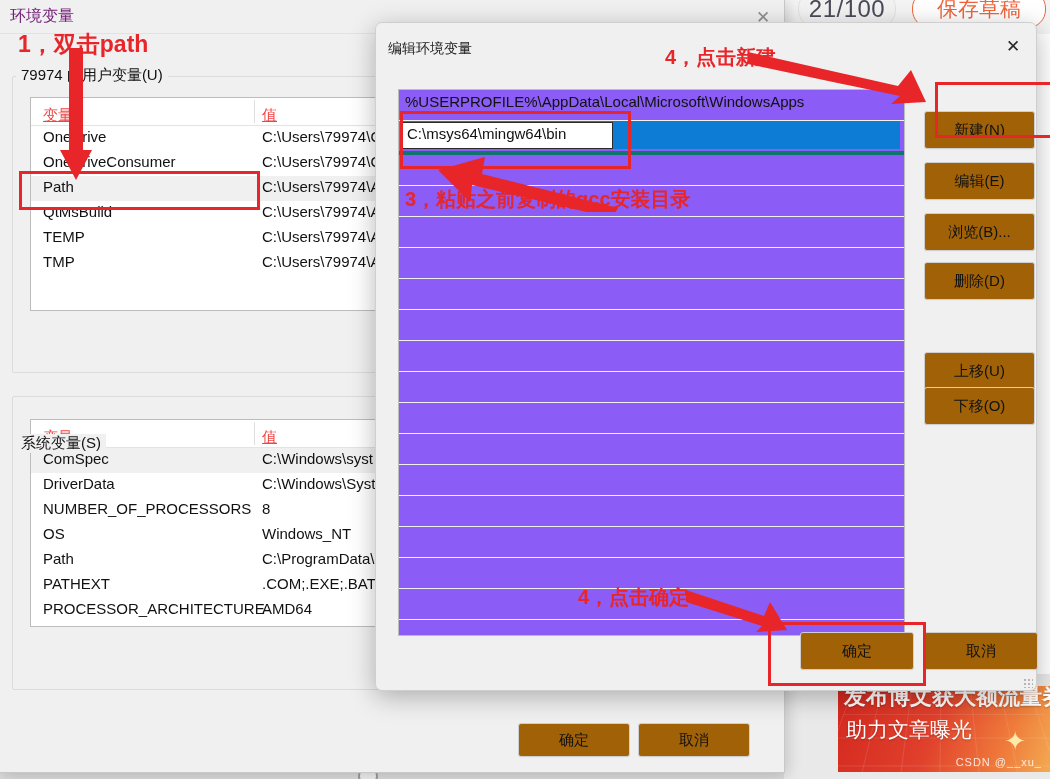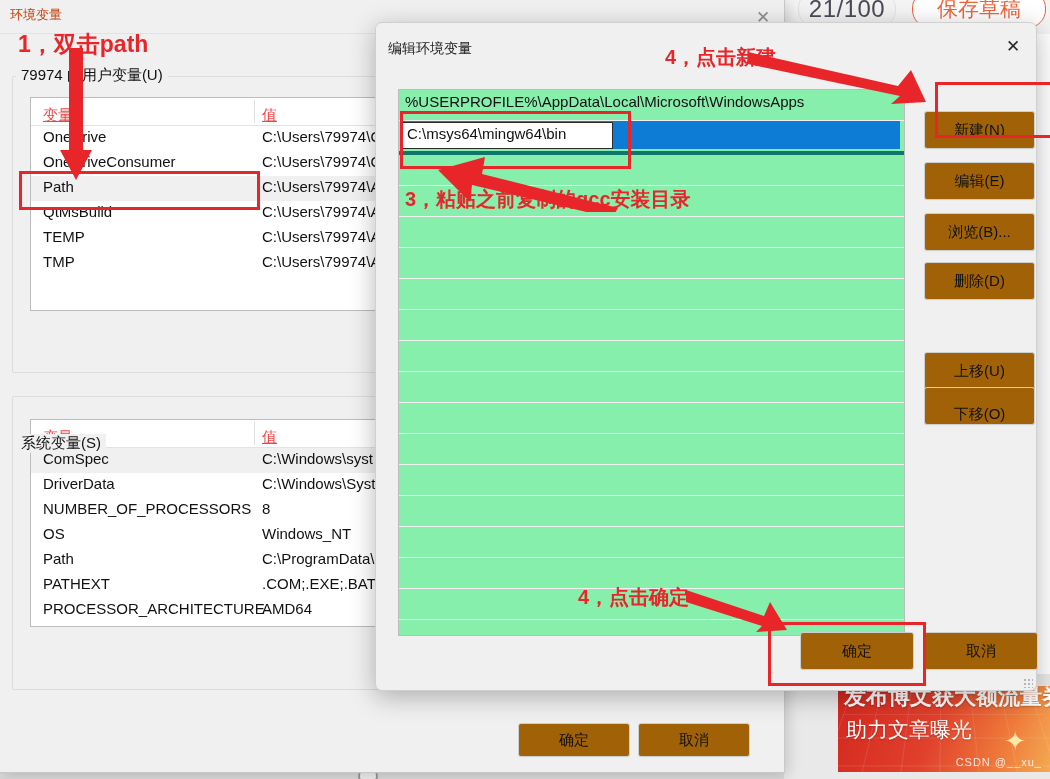--- a/index.html
+++ b/index.html
@@ -73,21 +73,21 @@
     border:2px solid #9a9a9a;border-radius:50%;background:#ededed;
   }
 
   
   #envwin{
     position:absolute;left:0;top:0;width:784px;height:772px;
     background:#f0f0f0;border-right:1px solid #c8c8c8;border-bottom:1px solid #c8c8c8;
     box-shadow:2px 2px 14px rgba(0,0,0,.18);
   }
   #envwin-title{
-    position:absolute;left:10px;top:6px;font-size:13px;color:#c2410c;
+    position:absolute;left:10px;top:6px;font-size:16px;color:#701a75;
   }
   #envwin-close{
     position:absolute;left:748px;top:4px;width:30px;height:26px;
     display:flex;align-items:center;justify-content:center;
     color:#8e8e8e;font-size:17px;line-height:1;
   }
   #envwin-titlebar-rule{
     position:absolute;left:0;top:33px;width:784px;height:1px;background:#e2e2e2;
   }
 
@@ -138,21 +138,21 @@
   #editdlg-title{
     position:absolute;left:12px;top:17px;font-size:14px;color:#1b1b1b;
   }
   #editdlg-close{
     position:absolute;right:6px;top:8px;width:34px;height:30px;
     display:flex;align-items:center;justify-content:center;
     color:#2a2a2a;font-size:17px;line-height:1;
   }
   #path-list{
     position:absolute;left:22px;top:66px;width:505px;height:545px;
-    background:#86efac;border:1px solid #bcbcbc;overflow:hidden;
+    background:#8b5cf6;border:1px solid #bcbcbc;overflow:hidden;
   }
   .pl-row{
     position:relative;height:30px;border-bottom:1px solid #f1f1f1;
   }
   .pl-row .txt{
     position:absolute;left:6px;top:3px;font-size:15px;color:#111;white-space:nowrap;
   }
   .pl-row.editing{border-bottom:4px solid #0f766e;}
   #edit-inline{
     position:absolute;left:3px;top:1px;width:209px;height:25px;
@@ -365,21 +365,21 @@
   </div>
   <div class="win-btn" style="left:548px;top:190px;width:109px;height:36px;">
     <span>浏览(B)...</span>
   </div>
   <div class="win-btn" style="left:548px;top:239px;width:109px;height:36px;">
     <span>删除(D)</span>
   </div>
   <div class="win-btn" style="left:548px;top:329px;width:109px;height:36px;">
     <span>上移(U)</span>
   </div>
-  <div class="win-btn" style="left:548px;top:364px;width:109px;height:36px;align-items:flex-end;">
+  <div class="win-btn" style="left:548px;top:364px;width:109px;height:36px;">
     <span>下移(O)</span>
   </div>
 
   <div class="win-btn" style="left:424px;top:609px;width:112px;height:36px;">
     <span>确定</span>
   </div>
   <div class="win-btn" style="left:548px;top:609px;width:112px;height:36px;">
     <span>取消</span>
   </div>
 

